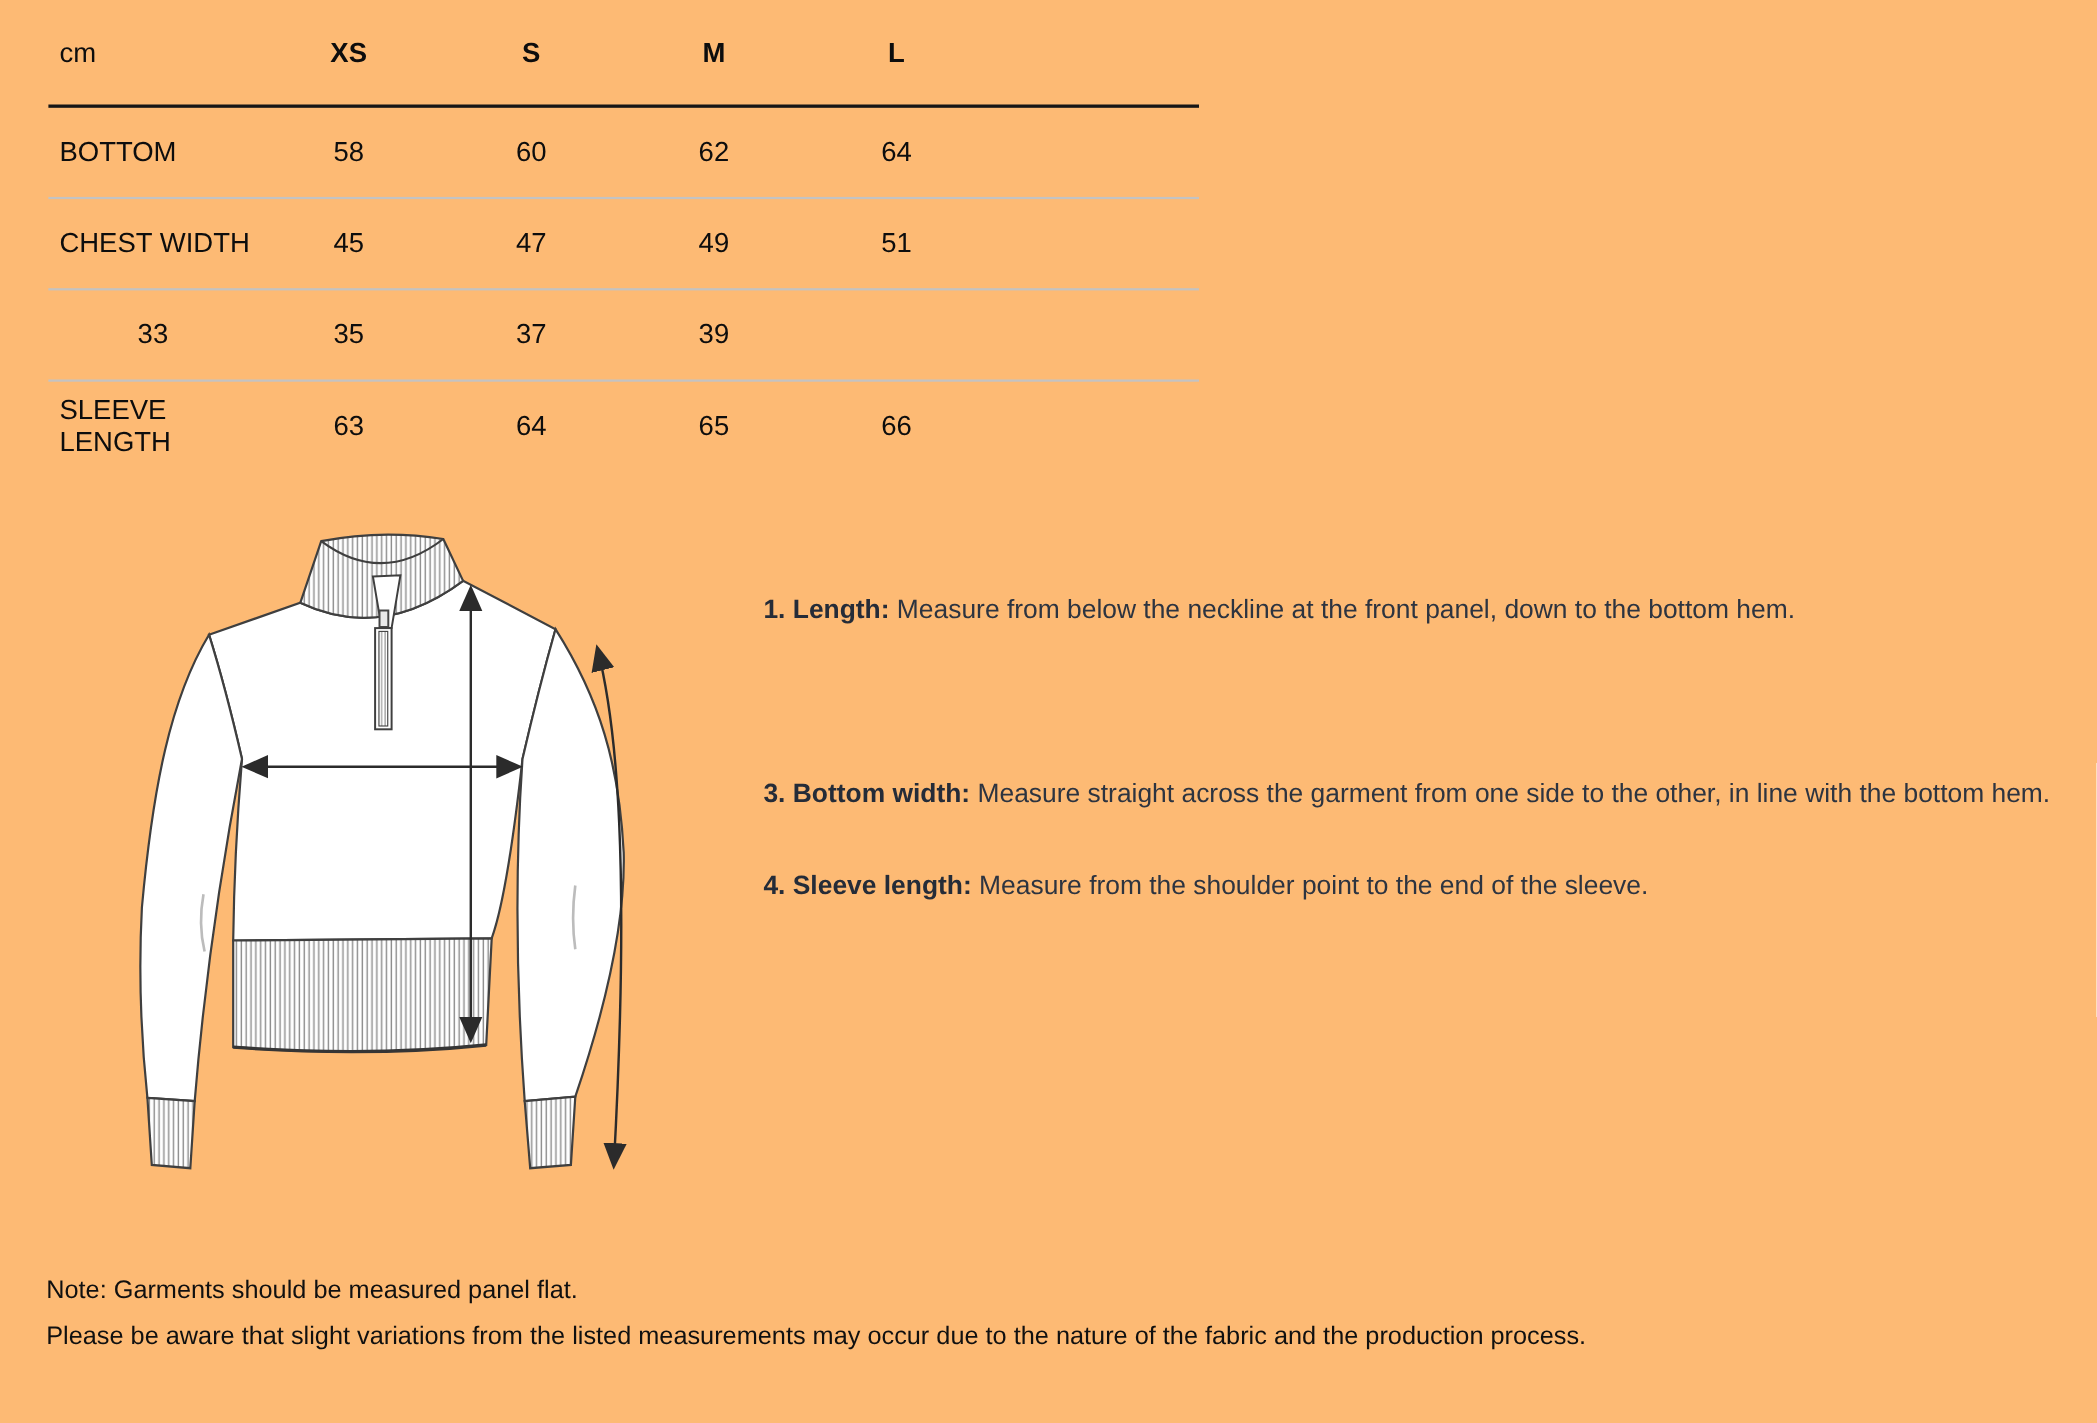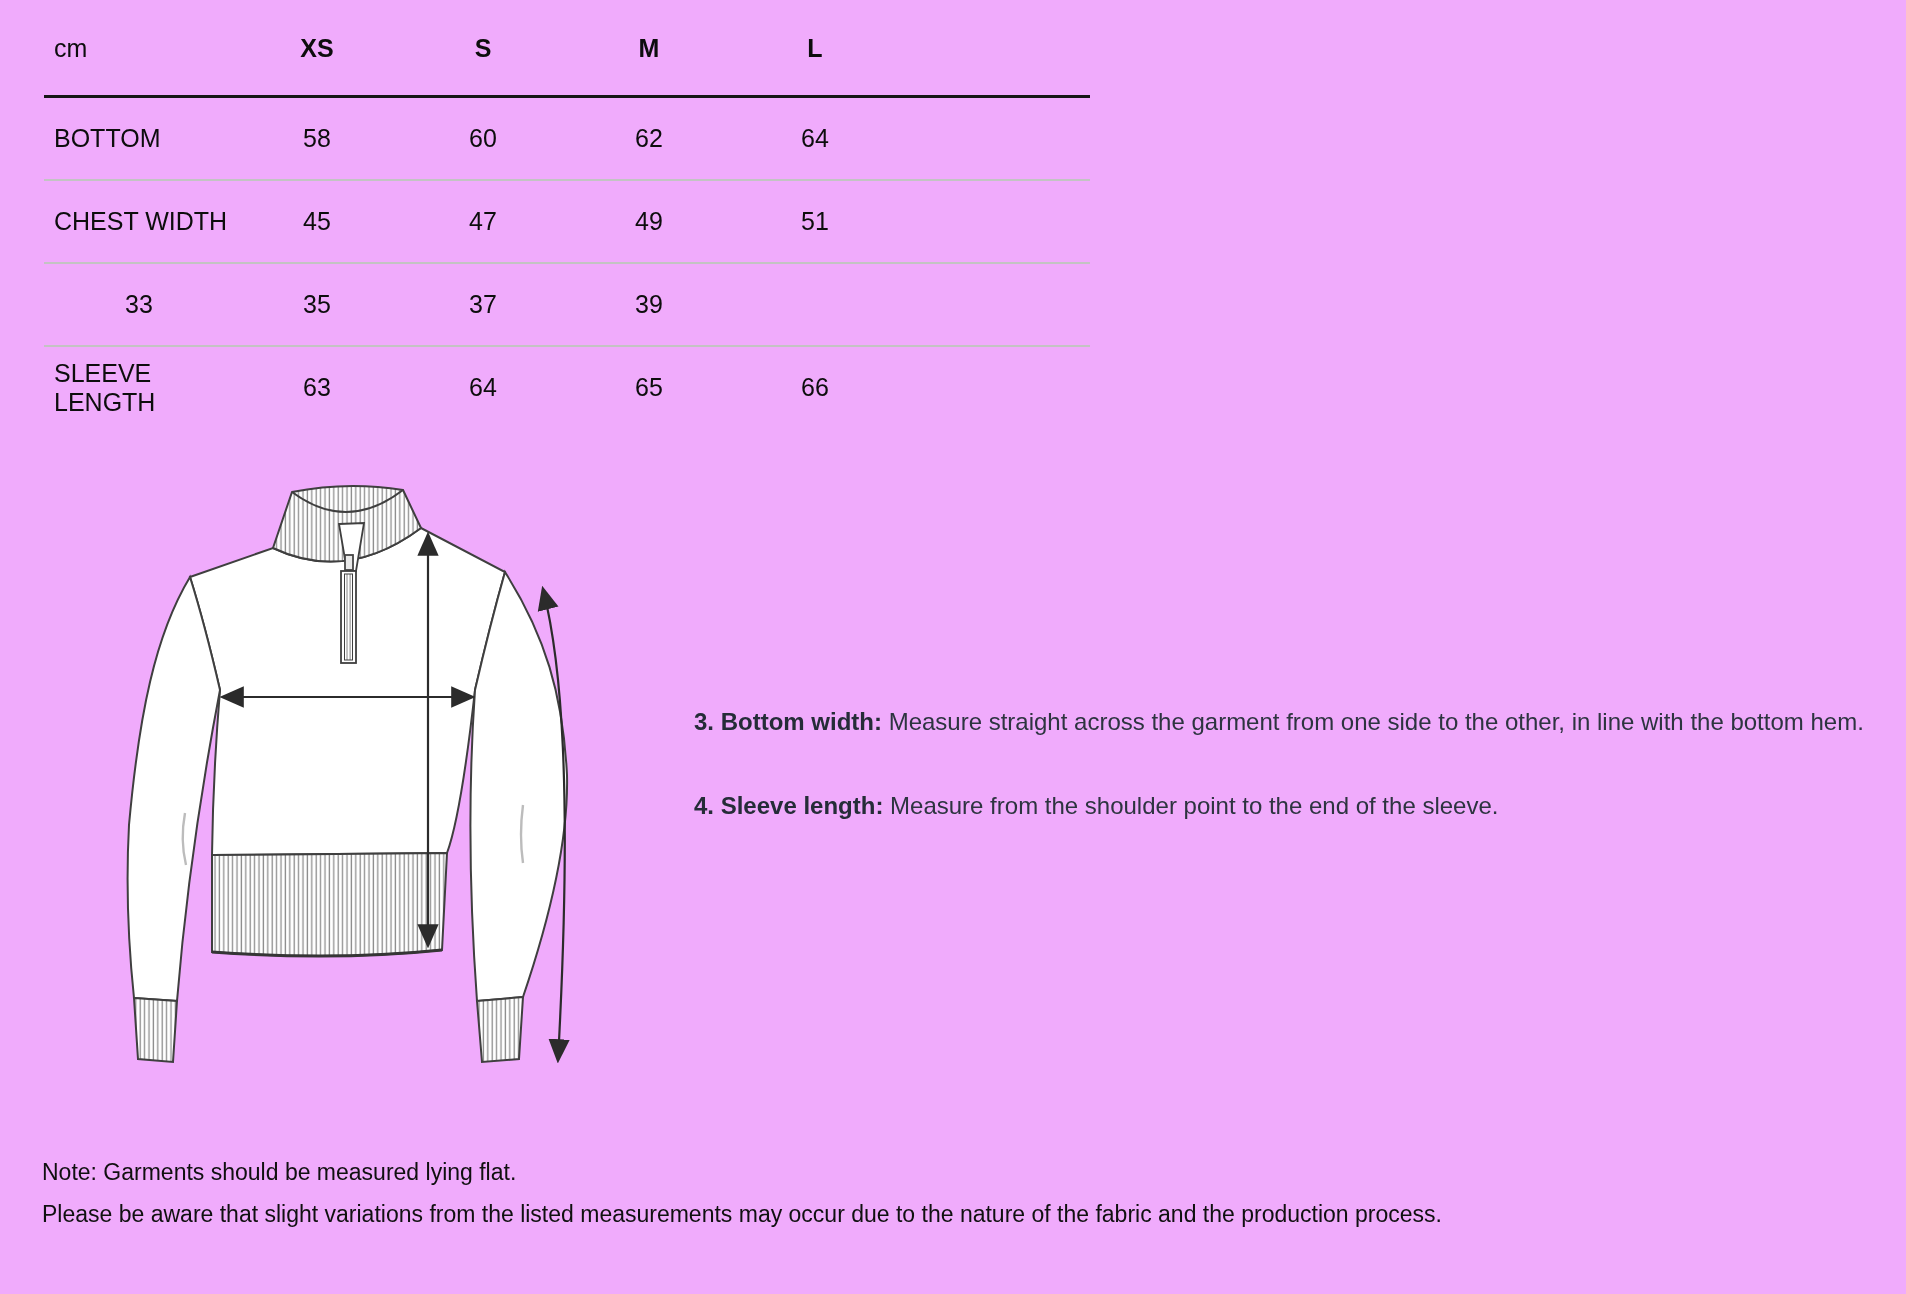--- a/index.html
+++ b/index.html
@@ -1,17 +1,17 @@
 <!DOCTYPE html>
 <html><head>
 <meta charset="utf-8">
 <style>
   html,body{margin:0;padding:0;background:#ffffff;}
   #canvas{
-    position:relative;width:1906px;height:1294px;background:#f0abfc;overflow:hidden;
+    position:relative;width:1906px;height:1294px;background:#fdba74;overflow:hidden;
     font-family:"Liberation Sans","DejaVu Sans",sans-serif;color:#111111;
   }
   
   .size-table{position:absolute;left:44px;top:26px;width:1046px;}
   .t-row{display:grid;grid-template-columns:190px 166px 166px 166px 166px 1fr;align-items:center;}
   .t-header{height:69px;align-items:start;border-bottom:3px solid #161616;}
   .t-header .cell{padding-top:8px;line-height:29px;}
   .t-data{height:81px;}
   .t-sep{border-bottom:2px solid #c3c3c3;}
   .cell{font-size:25px;color:#0d0d0d;}
@@ -125,22 +125,23 @@
 
       <rect x="246" y="186" width="15" height="92" fill="#ffffff" stroke="#3f3f3f" stroke-width="1.8"></rect>
       <rect x="249.5" y="189" width="8" height="86" fill="url(#ribf)" stroke="#3f3f3f" stroke-width="1"></rect>
 
       <line x1="333" y1="150" x2="333" y2="560" stroke="#2b2b2b" stroke-width="2.2" marker-start="url(#ah)" marker-end="url(#ah)"></line>
       <line x1="128" y1="312" x2="377" y2="312" stroke="#2b2b2b" stroke-width="2.2" marker-start="url(#ah)" marker-end="url(#ah)"></line>
       <path d="M448,204 C466,275 478,400 463,675" fill="none" stroke="#2b2b2b" stroke-width="2.2" marker-start="url(#ah)" marker-end="url(#ah)"></path>
     </svg>
   </div>
 
+  <p class="instr i1"><strong>1. Length:</strong> <span>Measure from below the neckline at the front panel, down to the bottom hem.</span></p>
 
 
   <p class="instr i3"><strong>3. Bottom width:</strong> <span>Measure straight across the garment from one side to the other, in line with the bottom hem.</span></p>
 
   <p class="instr i4"><strong>4. Sleeve length:</strong> <span>Measure from the shoulder point to the end of the sleeve.</span></p>
 
-  <p class="note n1">Note: Garments should be measured lying flat.</p>
+  <p class="note n1">Note: Garments should be measured panel flat.</p>
   <p class="note n2">Please be aware that slight variations from the listed measurements may occur due to the nature of the fabric and the production process.</p>
 
 </div>
 
 </body></html>

